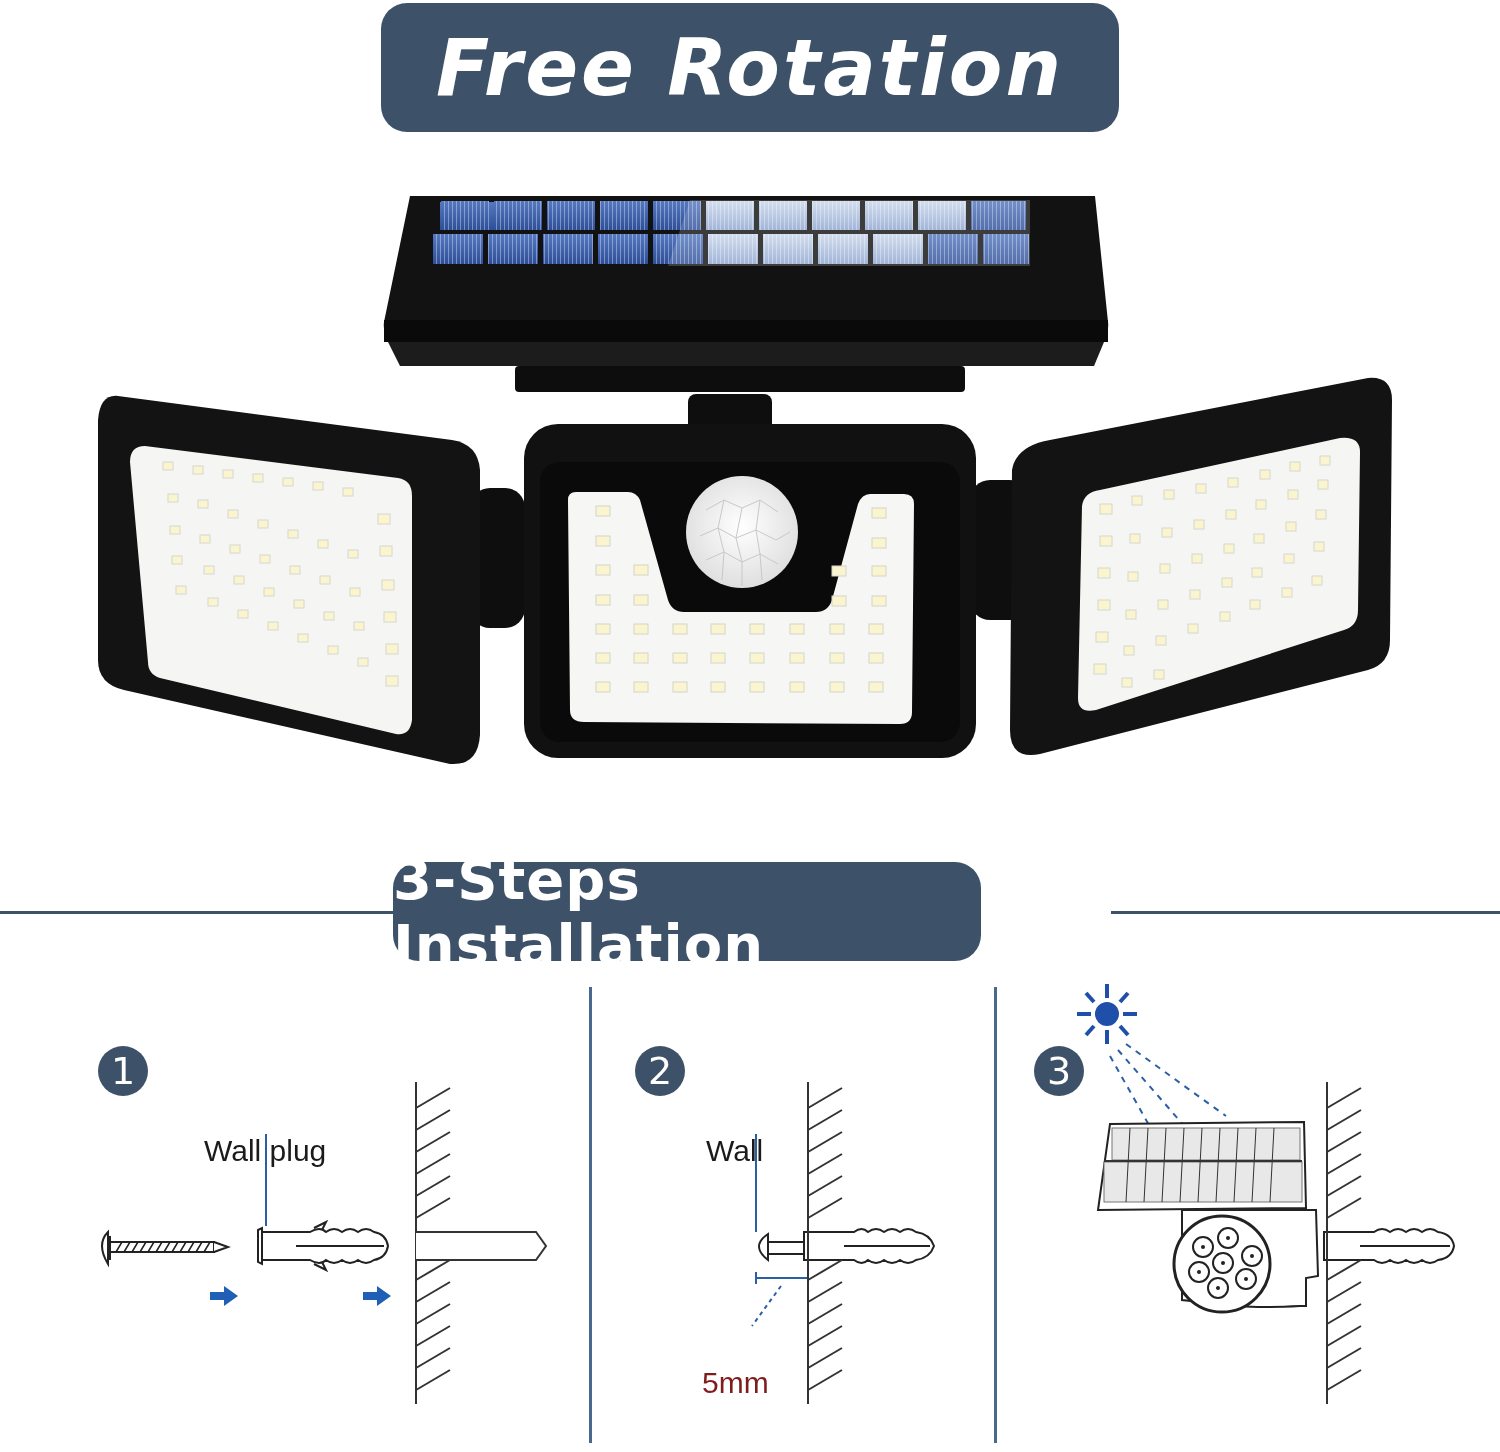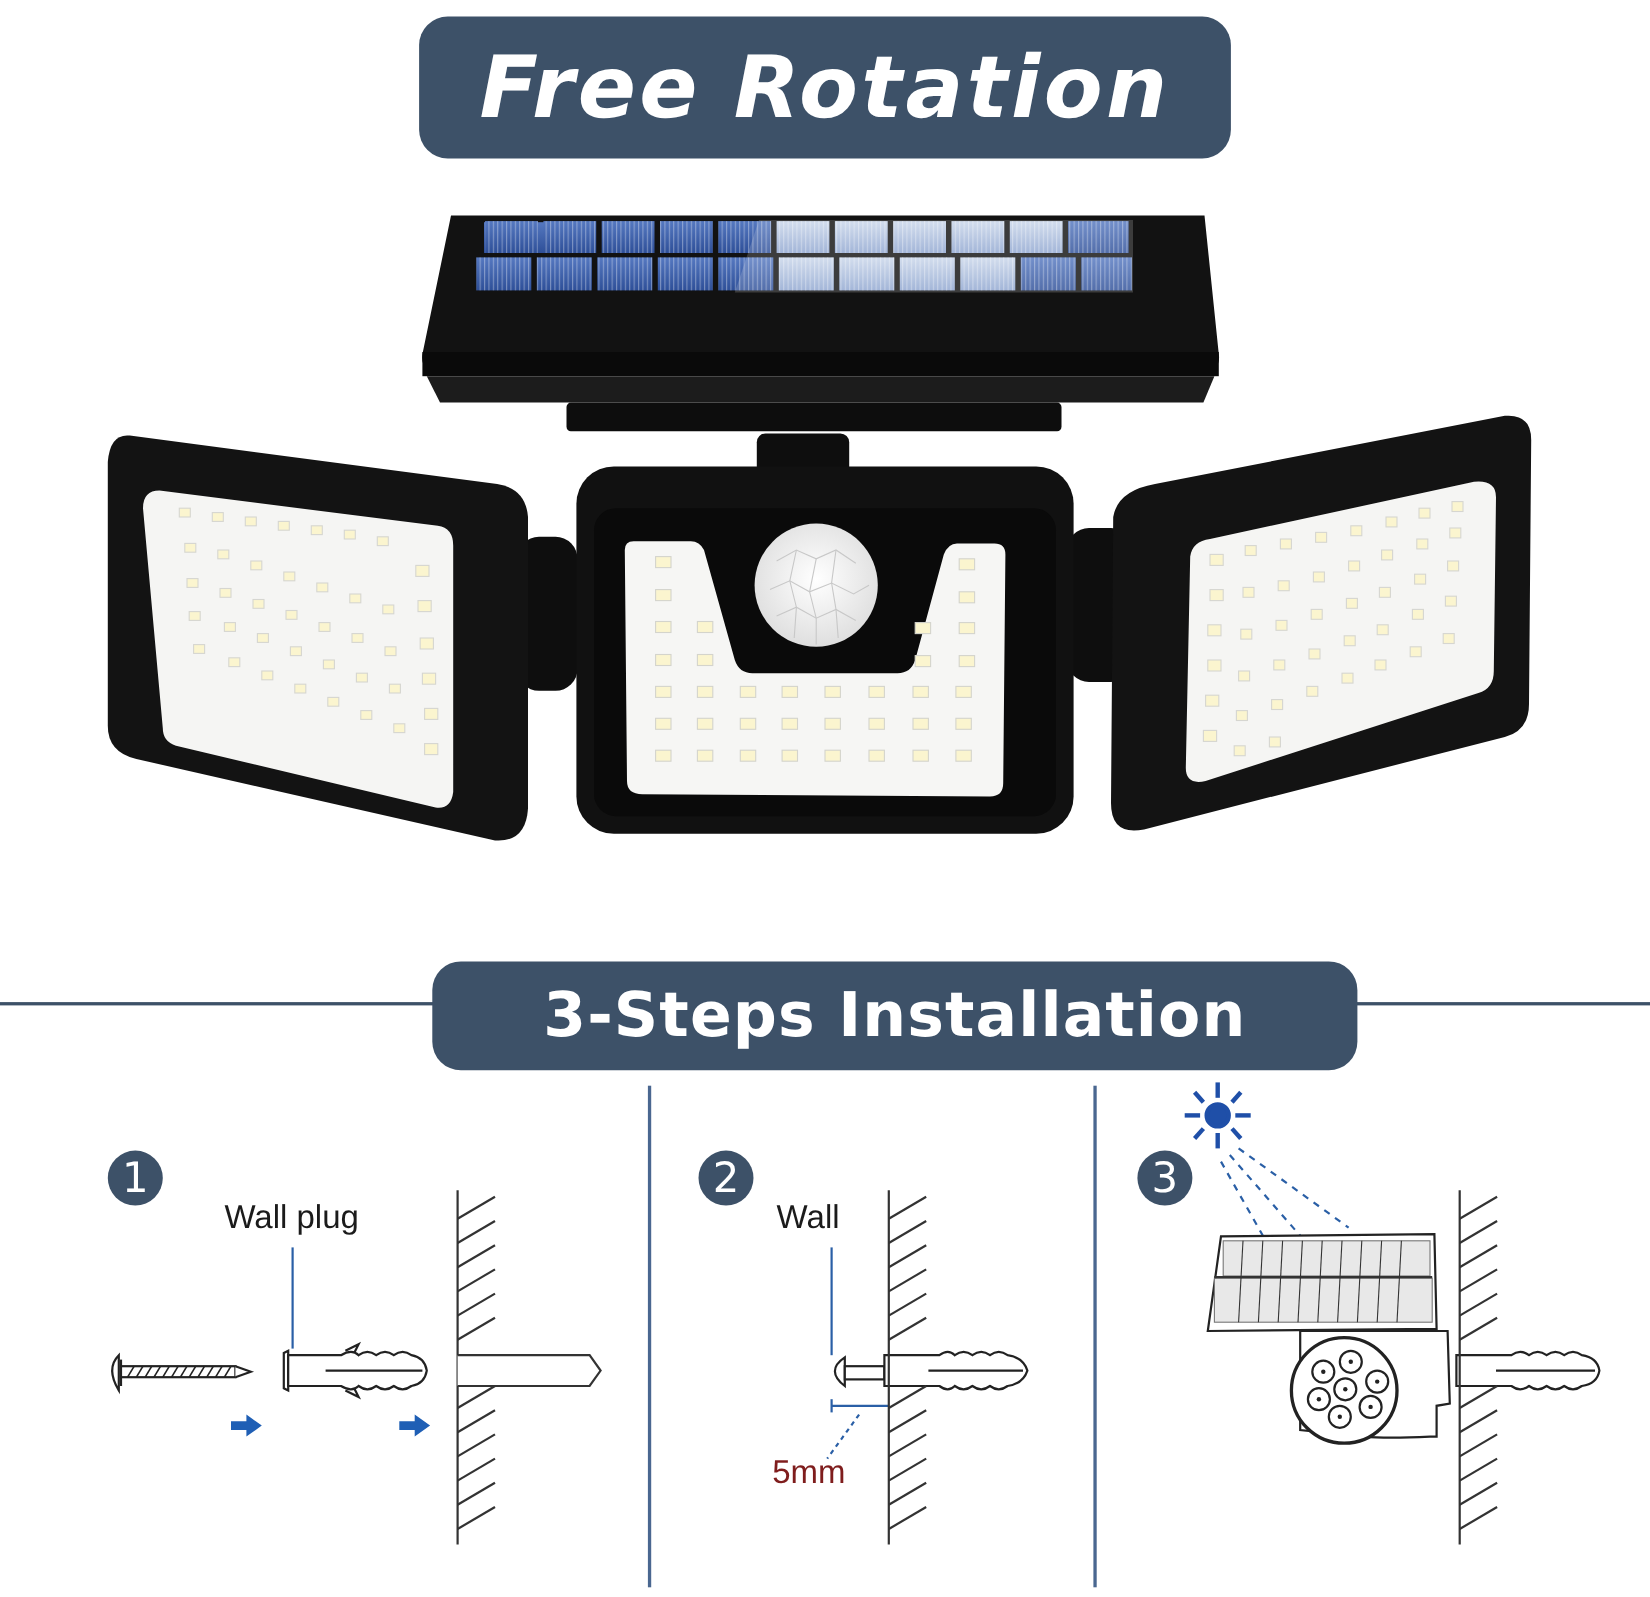--- a/index.html
+++ b/index.html
@@ -1,23 +1,23 @@
 <!DOCTYPE html>
 <html><head>
 <meta charset="utf-8">
 <style>
   html,body{margin:0;padding:0;background:#fff;}
   body{width:1500px;height:1452px;position:relative;overflow:hidden;font-family:"DejaVu Sans",sans-serif;}
-  .banner{position:absolute;background:#3d5168;border-radius:26px;color:#fff;display:flex;align-items:center;justify-content:center;font-weight:bold;margin-top:12px;}
+  .banner{position:absolute;background:#3d5168;border-radius:26px;color:#fff;display:flex;align-items:center;justify-content:center;font-weight:bold;}
   .banner-top{left:381px;top:3px;width:738px;height:129px;font-size:78px;font-style:italic;letter-spacing:3px;}
-  .banner-mid{left:393px;top:862px;width:841px;height:99px;font-size:56px;letter-spacing:1px;justify-content:center;}
+  .banner-mid{left:393px;top:862px;width:588px;height:99px;font-size:56px;letter-spacing:1px;justify-content:center;}
   .hline{position:absolute;height:3px;background:#3d5168;top:911px;}
   .vline{position:absolute;width:3px;background:#4a6790;top:987px;height:456px;}
   .stepnum{position:absolute;width:50px;height:50px;border-radius:50%;background:#3d5168;color:#fff;font-size:38px;display:flex;align-items:center;justify-content:center;font-family:"DejaVu Sans",sans-serif;}
-  .label{position:absolute;font-family:"Liberation Sans",sans-serif;color:#1b1b1b;font-size:30px;}
+  .label{position:absolute;font-family:"Liberation Sans",sans-serif;color:#1b1b1b;font-size:30px;margin-top:44px;}
   .label-blue{color:#7f1d1d;}
   svg{position:absolute;overflow:visible;}
 </style>
 </head>
 <body>
 
 <div class="banner banner-top">
   <span>Free Rotation</span>
 </div>
 

